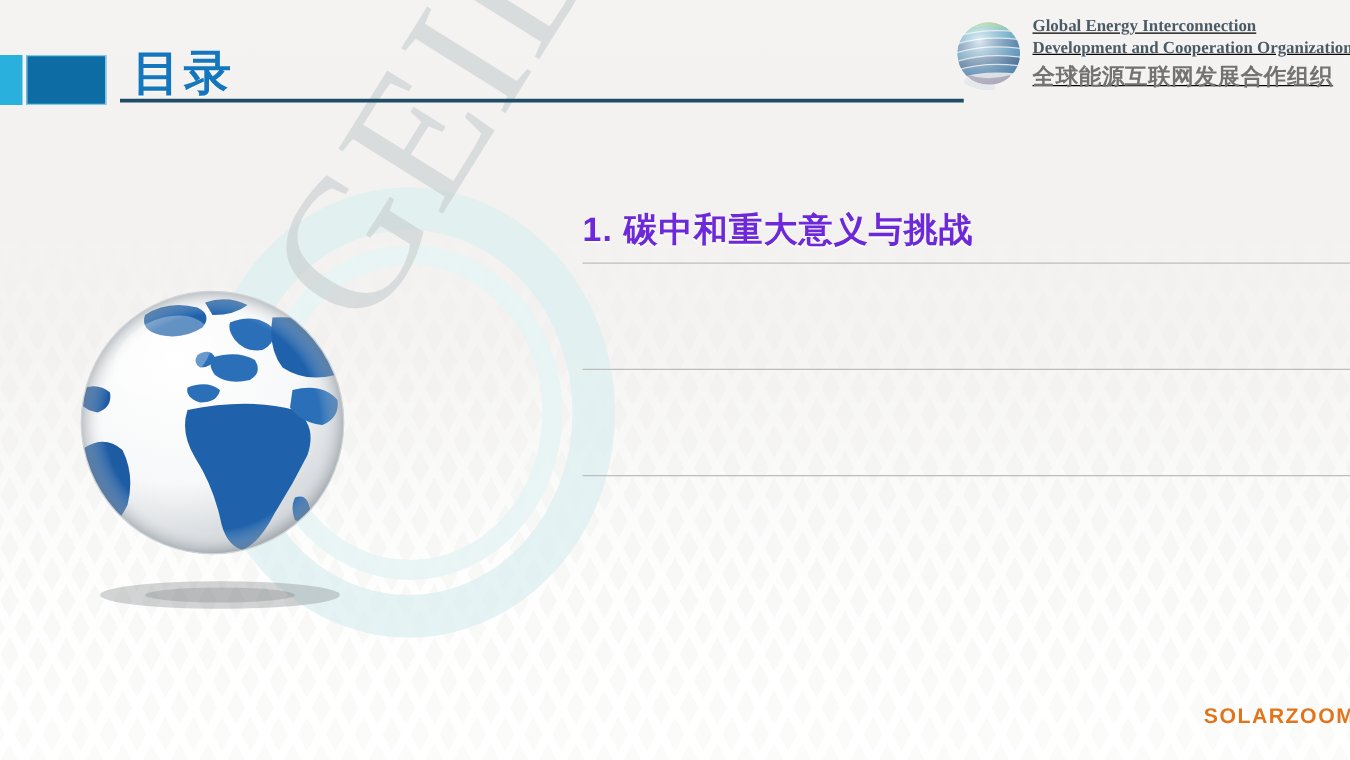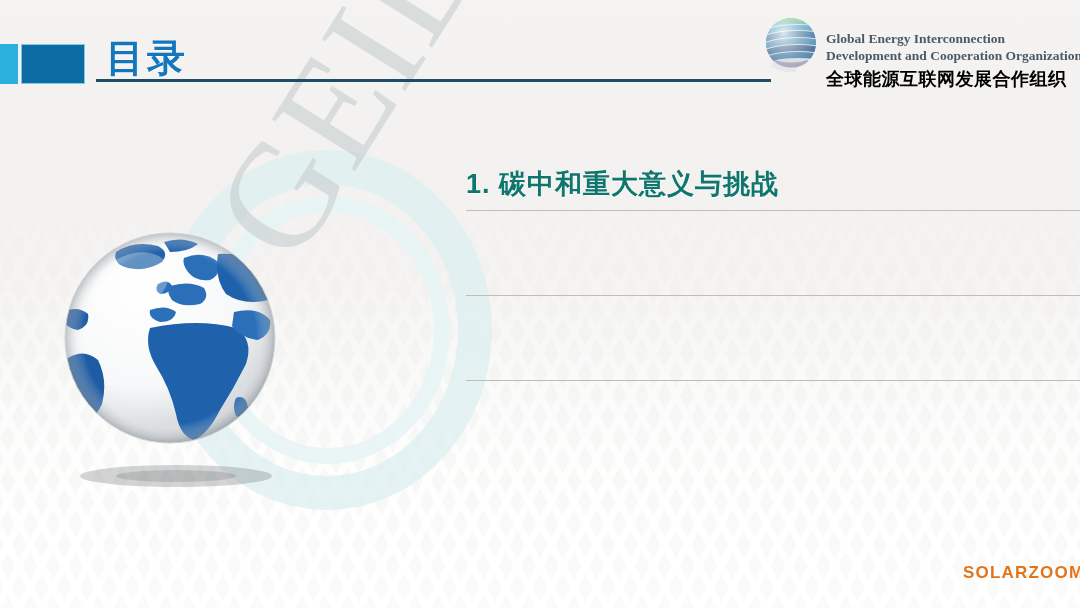--- a/index.html
+++ b/index.html
@@ -109,35 +109,36 @@
     left: 762px; top: 10px;
     width: 312px; height: 74px;
   }
   .logo-mark {
     position: absolute;
     left: 0; top: 4px;
     width: 58px; height: 58px;
   }
   .logo-text {
     position: absolute;
-    left: 64px; top: 20px;
+    left: 64px; top: 2px;
     width: 248px;
+    text-decoration: underline;
   }
   .logo-en1, .logo-en2 {
     font-family: "Liberation Serif", "DejaVu Serif", serif;
     font-size: 13.5px;
     color: #4a5a66;
     line-height: 17px;
     white-space: nowrap;
     font-weight: 600;
   }
   .logo-cn {
     font-size: 18px;
     font-weight: bold;
-    color: #000000;
+    color: #737373;
     letter-spacing: 0.5px;
     line-height: 26px;
     margin-top: 2px;
     white-space: nowrap;
   }
 
   
   .globe-wrap {
     position: absolute;
     left: 58px; top: 228px;
@@ -153,21 +154,21 @@
   .toc-item {
     position: relative;
     height: 85px;
   }
   .toc-label {
     position: absolute;
     left: 14px;
     bottom: 9px;
     font-size: 27px;
     font-weight: bold;
-    color: #0f766e;
+    color: #6d28d9;
     letter-spacing: 1px;
     white-space: nowrap;
     text-shadow: 0 1px 0 rgba(255,255,255,0.85);
   }
   .toc-rule {
     position: absolute;
     left: 14px;
     bottom: 0px;
     width: 614px;
     height: 1.5px;

